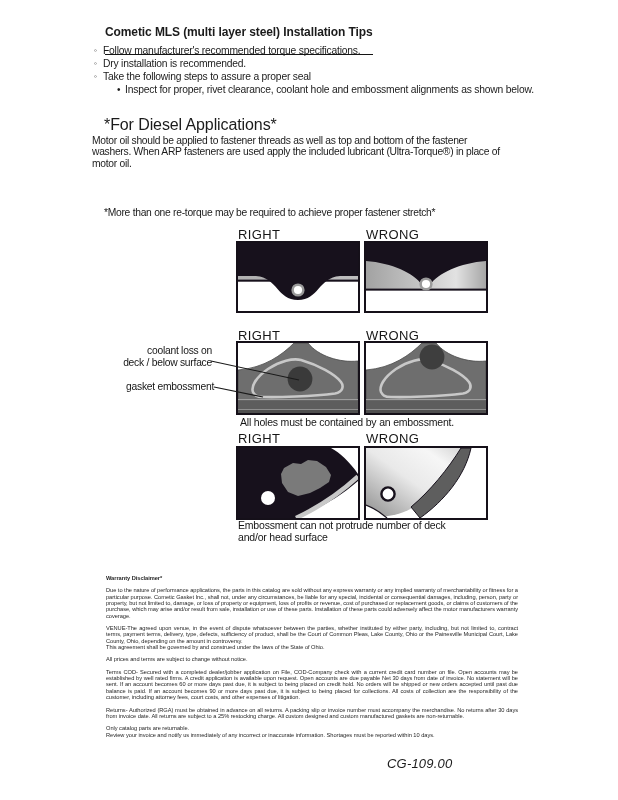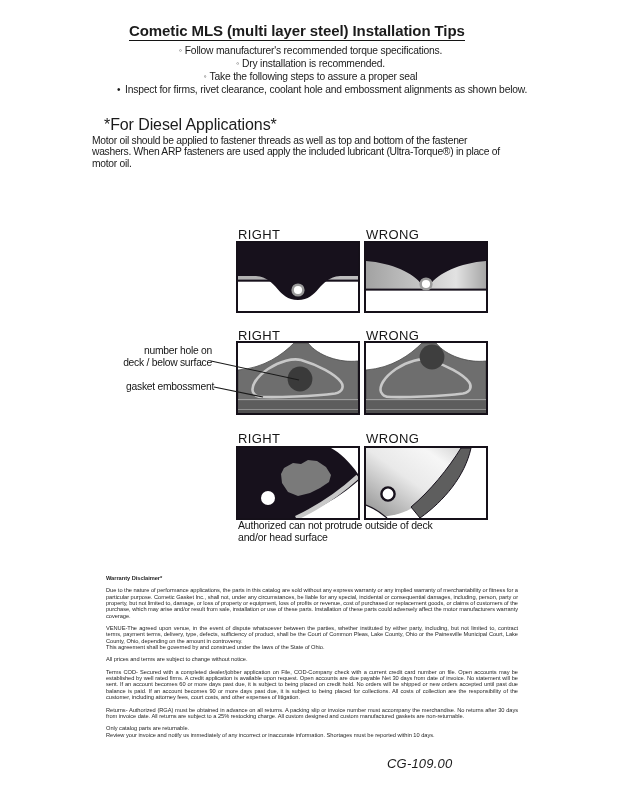--- a/index.html
+++ b/index.html
@@ -1,21 +1,21 @@
 <!DOCTYPE html>
 <html><head>
 <meta charset="utf-8">
 <style>
   html,body{margin:0;padding:0;background:#fff;}
   .page{position:relative;width:618px;height:800px;background:#ffffff;overflow:hidden;
         font-family:"Liberation Sans","DejaVu Sans",sans-serif;color:#1b1b1b;}
   .abs{position:absolute;}
-  .doc-title{font-size:15px;font-weight:bold;display:inline-block;border-bottom:1.6px solid #141414;padding-bottom:1px;letter-spacing:-0.1px;margin-left:24px;}
+  .doc-title{font-size:12px;font-weight:bold;display:inline-block;border-bottom:1.6px solid #141414;padding-bottom:15px;letter-spacing:-0.1px;}
   .bullets{font-size:10.3px;line-height:13px;letter-spacing:-0.2px;width:430px;}
-  .b-row{white-space:nowrap;text-align:center;}
+  .b-row{white-space:nowrap;}
   .b-glyph{display:inline-block;width:9px;font-size:8px;vertical-align:1px;}
   .sb-row{margin-left:23px;white-space:nowrap;}
   .sb-glyph{display:inline-block;width:8px;font-size:10px;}
   .sec-head{font-size:16px;font-weight:normal;letter-spacing:-0.1px;}
   .para{font-size:10.3px;line-height:11.4px;letter-spacing:-0.28px;width:414px;}
   .rw-label{width:120px;text-align:left;font-size:13px;letter-spacing:0.4px;color:#161616;}
   .dbox{width:120px;height:68px;border:2.2px solid #151019;background:#fff;box-sizing:content-box;}
   .dbox svg{display:block;}
   .cap{font-size:10.5px;letter-spacing:-0.2px;color:#161616;line-height:12px;}
   .callout{font-size:10.3px;line-height:11.5px;letter-spacing:-0.25px;text-align:right;color:#161616;}
@@ -32,25 +32,26 @@
 <div class="page">
 
   <div class="abs" style="left:105px;top:22px;">
     <span class="doc-title">Cometic MLS (multi layer steel) Installation Tips</span>
   </div>
 
   <div class="abs bullets" style="left:94px;top:44px;">
     <div class="b-row"><span class="b-glyph">◦</span><span>Follow manufacturer's recommended torque specifications.</span></div>
     <div class="b-row"><span class="b-glyph">◦</span><span>Dry installation is recommended.</span></div>
     <div class="b-row"><span class="b-glyph">◦</span><span>Take the following steps to assure a proper seal</span></div>
-    <div class="sb-row"><span class="sb-glyph">•</span><span>Inspect for firms, rivet clearance, coolant hole and embossment alignments as shown below.</span></div>
+    <div class="sb-row"><span class="sb-glyph">•</span><span>Inspect for proper, rivet clearance, coolant hole and embossment alignments as shown below.</span></div>
   </div>
 
   <div class="abs sec-head" style="left:104px;top:116px;">*For Diesel Applications*</div>
   <div class="abs para" style="left:92px;top:135px;">Motor oil should be applied to fastener threads as well as top and bottom of the fastener washers. When ARP fasteners are used apply the included lubricant (Ultra-Torque®) in place of motor oil.</div>
+  <div class="abs para" style="left:104px;top:207px;">*More than one re-torque may be required to achieve proper fastener stretch*</div>
 
   <div class="abs rw-label" style="left:238px;top:227px;">RIGHT</div>
   <div class="abs rw-label" style="left:366px;top:227px;">WRONG</div>
 
   <div class="abs dbox" style="left:236px;top:241px;">
     <svg width="120" height="68" viewBox="0 0 120 68">
       <rect width="120" height="68" fill="#ffffff"></rect>
       <polygon points="0,30 44,36.5 0,36.5" fill="#b2b2b2"></polygon>
       <polygon points="120,30 76,36.5 120,36.5" fill="#bdbdbd"></polygon>
       <rect y="36.5" width="120" height="2.2" fill="#17111c"></rect>
@@ -76,21 +77,21 @@
       <rect y="47.8" width="120" height="20.2" fill="#ffffff"></rect>
       <circle cx="60" cy="41" r="6.6" fill="#9a9a9a"></circle>
       <circle cx="60" cy="41" r="4.1" fill="#ffffff"></circle>
     </svg>
   </div>
 
   <div class="abs rw-label" style="left:238px;top:328px;">RIGHT</div>
   <div class="abs rw-label" style="left:366px;top:328px;">WRONG</div>
 
   <div class="abs callout" style="left:80px;top:345px;width:132px;">
-    <div>number hole on</div>
+    <div>coolant loss on</div>
     <div>deck / below surface</div>
   </div>
   <div class="abs callout" style="left:80px;top:381px;width:134px;">gasket embossment</div>
 
   <svg class="abs leader" style="left:205px;top:349px;" width="100" height="54">
     <line x1="6" y1="12" x2="94" y2="31" stroke="#1a1a1a" stroke-width="1.1"></line>
     <line x1="9" y1="38" x2="58" y2="48" stroke="#1a1a1a" stroke-width="1.1"></line>
   </svg>
 
   <div class="abs dbox" style="left:236px;top:341px;height:70px;">
@@ -110,20 +111,21 @@
       <rect width="120" height="70" fill="#ffffff"></rect>
       <path d="M0,27 C26,25 44,12 56,0 L70,0 C80,13 102,20 120,18 L120,70 L0,70 Z" fill="#6e6e6e" stroke="#4a4a4a" stroke-width="0.8"></path>
       <rect y="56" width="120" height="1.3" fill="#9e9e9e"></rect>
       <rect y="57.3" width="120" height="8.7" fill="#5d5d5d"></rect>
       <rect y="66" width="120" height="1" fill="#8f8f8f"></rect>
       <rect y="67" width="120" height="3" fill="#4f4f4f"></rect>
       <path d="M15,49 C13,44 17,35 30,26 C42,18 55,15 63,17 C80,22 97,31 103,39 C106,43 105,49 97,50.5 C75,53.5 38,54.5 25,54 C18,53.7 16.5,52 15,49 Z" fill="none" stroke="#c8c8c8" stroke-width="2.6"></path>
       <circle cx="66" cy="14" r="12.4" fill="#3e3e3e"></circle>
     </svg>
   </div>
+  <div class="abs cap" style="left:240px;top:416px;">All holes must be contained by an embossment.</div>
 
   <div class="abs rw-label" style="left:238px;top:431px;">RIGHT</div>
   <div class="abs rw-label" style="left:366px;top:431px;">WRONG</div>
 
   <div class="abs dbox" style="left:236px;top:446px;height:70px;">
     <svg width="120" height="70" viewBox="0 0 120 70">
       <rect width="120" height="70" fill="#17111c"></rect>
       <path d="M93,0 H120 V26 C111,13 102,5 93,0 Z" fill="#ffffff"></path>
       <path d="M120,33 C98,52 77,62 58,70 H120 Z" fill="#ffffff"></path>
       <path d="M120,28.5 C102,45 84,58 58,70" fill="none" stroke="#c8c8c8" stroke-width="4.5"></path>
@@ -143,21 +145,21 @@
       </defs>
       <rect width="120" height="70" fill="#ffffff"></rect>
       <path d="M0,0 L95,0 C82,21 64,44 46,60 C32,68 16,70 0,68 Z" fill="url(#gradB)"></path>
       <path d="M95,0 C82,21 64,43 45,59 L54,70 C78,53 99,28 105,0 Z" fill="#5e5e5e" stroke="#17111c" stroke-width="1"></path>
       <path d="M0,57 C8,60 14,64 21,70 L0,70 Z" fill="#ffffff"></path>
       <path d="M0,57 C8,60 14,64 21,70" fill="none" stroke="#17111c" stroke-width="1.2"></path>
       <circle cx="22" cy="46" r="6.6" fill="#ffffff" stroke="#17111c" stroke-width="2.4"></circle>
     </svg>
   </div>
   <div class="abs cap" style="left:238px;top:519px;">
-    <div>Authorized can not protrude outside of deck</div>
+    <div>Embossment can not protrude number of deck</div>
     <div>and/or head surface</div>
   </div>
 
   <div class="abs legal" style="left:106px;top:575px;">
     <div class="lg-head">Warranty Disclaimer*</div>
     <p>Due to the nature of performance applications, the parts in this catalog are sold without any express warranty or any implied warranty of merchantability or fitness for a particular purpose.  Cometic Gasket Inc., shall not, under any circumstances, be liable for any special, incidental or consequential damages, including, person, party or property, but not limited to, damage, or loss of property or equipment, loss of profits or revenue, cost of purchased or replacement goods, or claims of customers of the purchase, which may arise and/or result from sale, installation or use of these parts.  Installation of these parts could adversely affect the motor manufacturers warranty coverage.</p>
     <p class="tight">VENUE-The agreed upon venue, in the event of dispute whatsoever between the parties, whether instituted by either party, including, but not limited to, contract terms, payment terms, delivery, type, defects, sufficiency of product, shall be the Court of Common Pleas, Lake County, Ohio or the Painesville Municipal Court, Lake County, Ohio, depending on the amount in controversy.</p>
     <p>This agreement shall be governed by and construed under the laws of the State of Ohio.</p>
     <p>All prices and terms are subject to change without notice.</p>
     <p>Terms COD- Secured with a completed dealer/jobber application on File, COD-Company check with a current credit card number on file.  Open accounts may be established by well rated firms.  A credit application is available upon request.  Open accounts are due payable Net 30 days from date of invoice.  No statement will be sent.  If an account becomes 60 or more days past due, it is subject to being placed on credit hold.  No orders will be shipped or new orders accepted until past due balance is paid.  If an account becomes 90 or more days past due, it is subject to being placed for collections.  All costs of collection are the responsibility of the customer, including attorney fees, court costs, and other expenses of litigation.</p>

